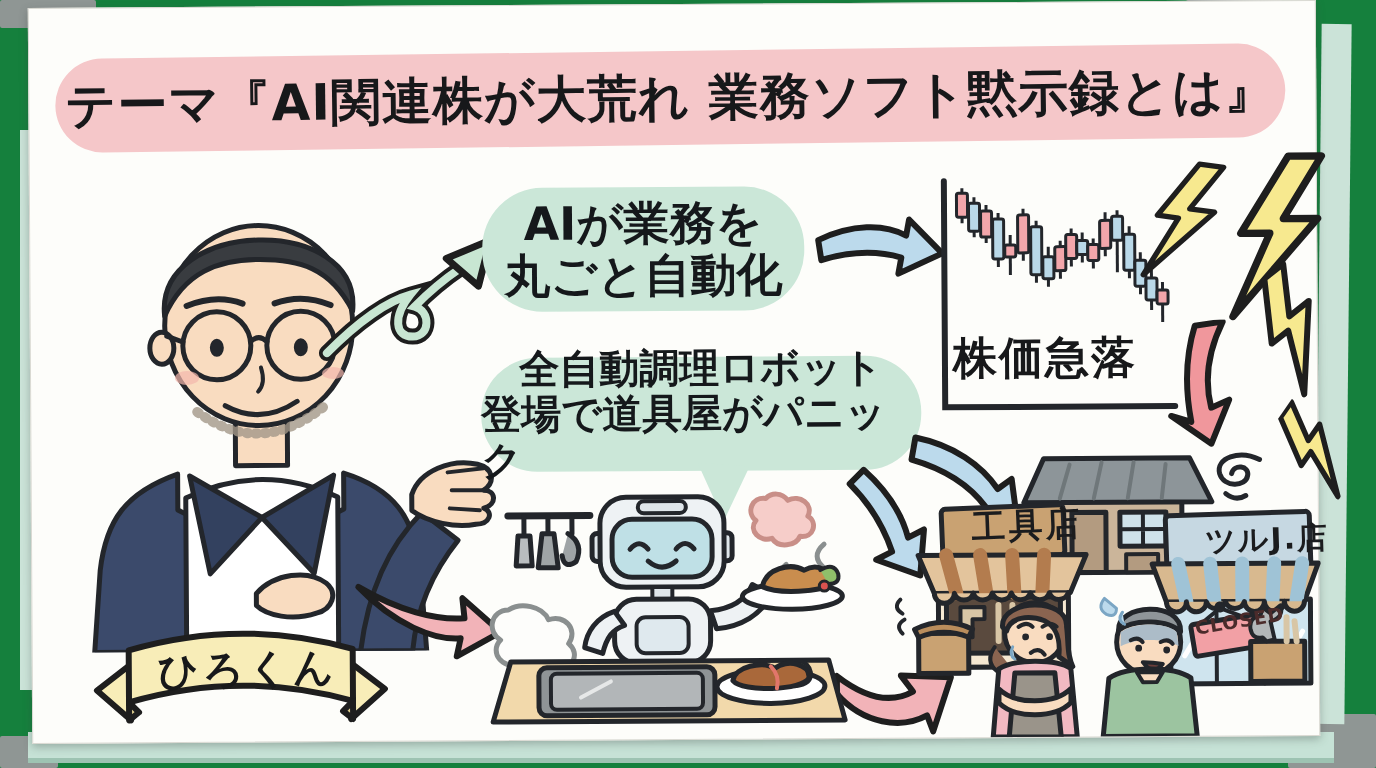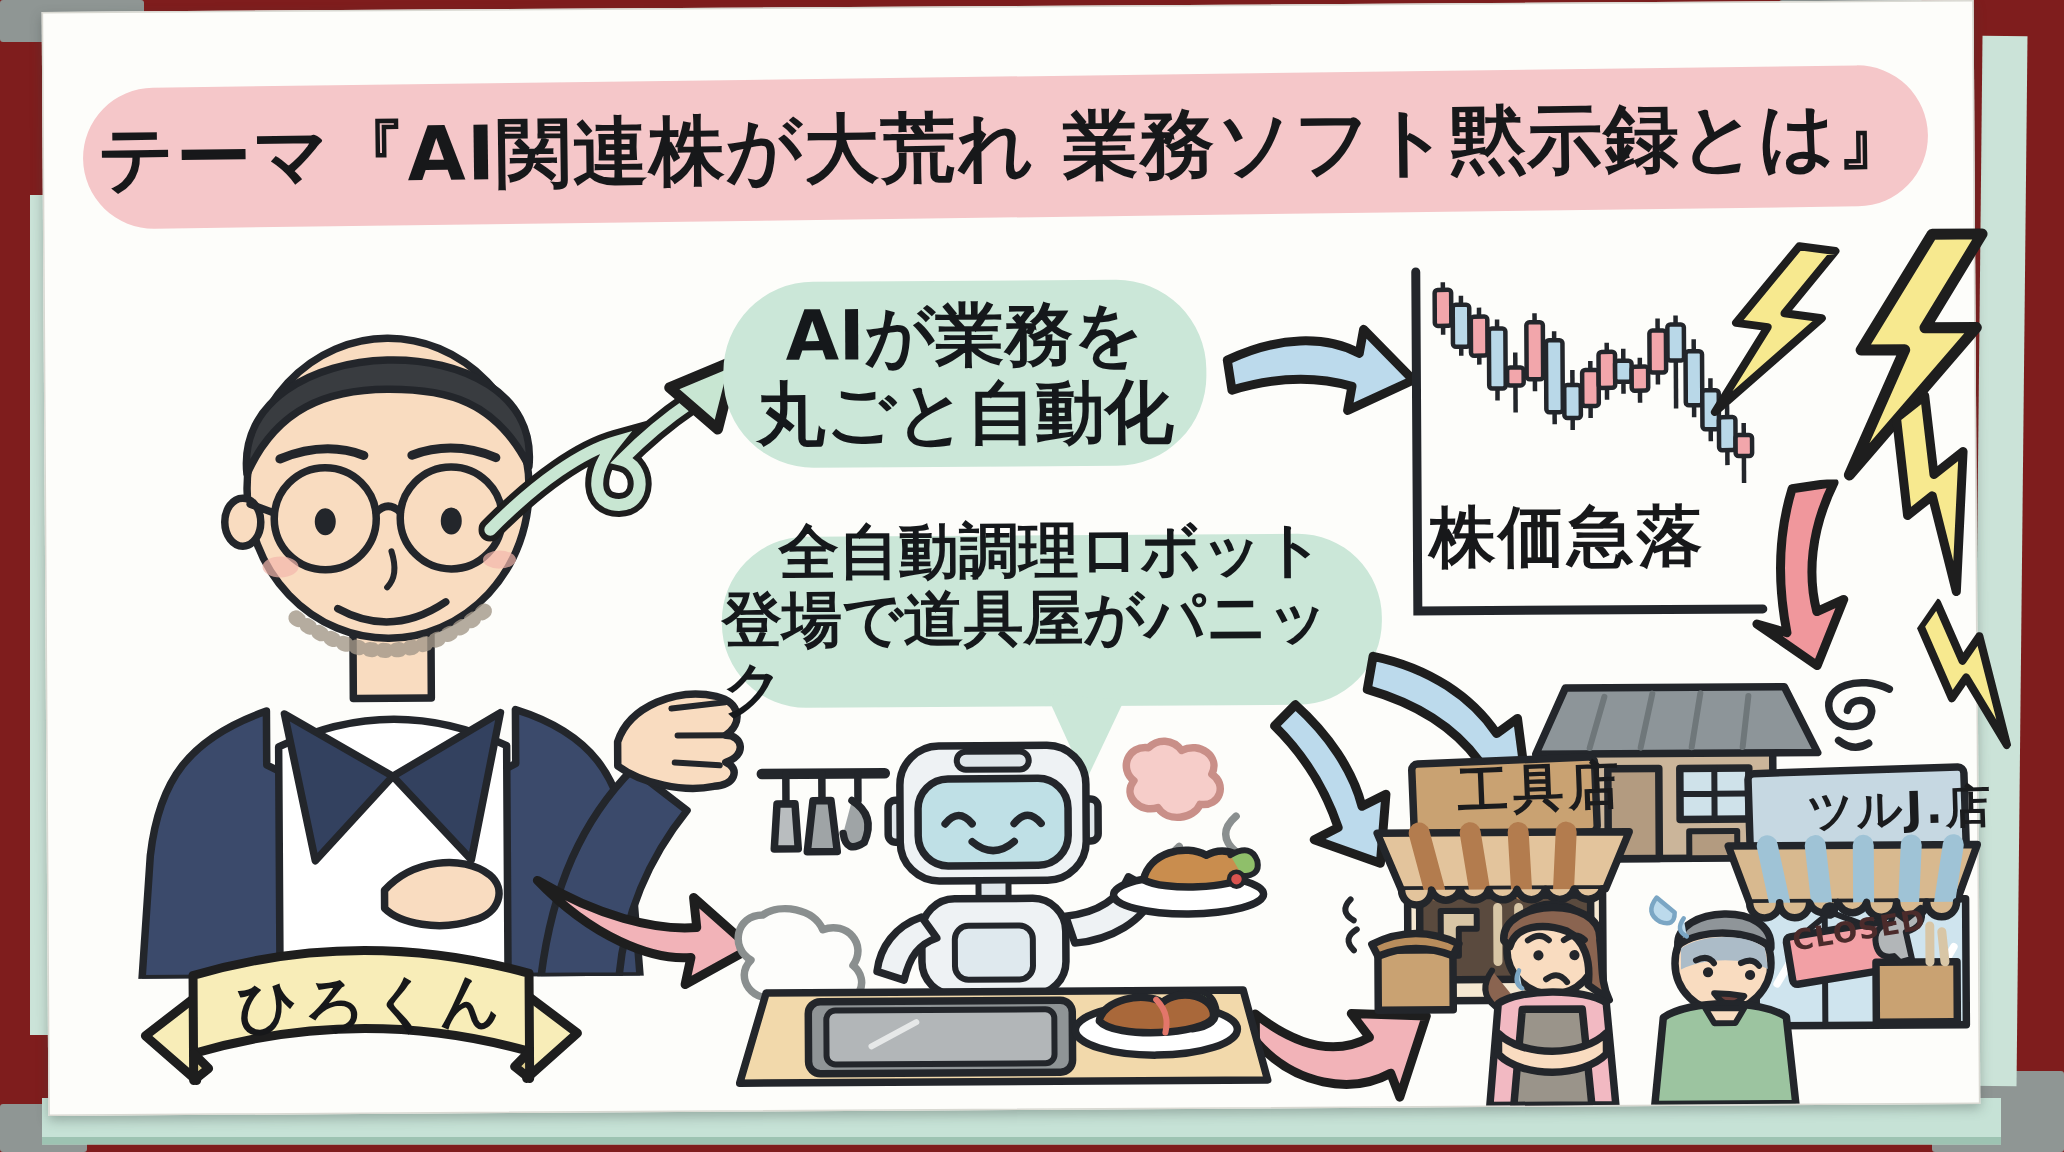--- a/index.html
+++ b/index.html
@@ -1,17 +1,17 @@
 <!DOCTYPE html>
 <html><head>
 <meta charset="utf-8">
 <style>
   html,body{margin:0;padding:0;}
   body{width:1376px;height:768px;overflow:hidden;font-family:"DejaVu Sans","Liberation Sans",sans-serif;}
-  .stage{position:relative;width:1376px;height:768px;background:#7f1d1d;}
+  .stage{position:relative;width:1376px;height:768px;background:#15803d;}
   .abs{position:absolute;}
   .tab{background:#8f9694;border-radius:2px;}
   .mint{background:#cbe3d8;}
   .board{position:absolute;left:30px;top:4px;width:1286px;height:734px;background:#fdfdfa;
          border:1px solid #d9d9d2;box-shadow:0 3px 8px rgba(60,70,65,.35);transform:rotate(-.35deg);}
   .title-banner{left:26px;top:46px;width:1230px;height:94px;background:#f5c7c9;border-radius:48px;
        display:flex;align-items:center;justify-content:center;transform:rotate(-.4deg);}
   .title-text{font-size:50px;font-weight:bold;color:#17181a;letter-spacing:1px;white-space:nowrap;}
   .bubble{background:#cbe7d8;border-radius:60px;display:flex;flex-direction:column;
           align-items:center;justify-content:center;line-height:1.14;}

